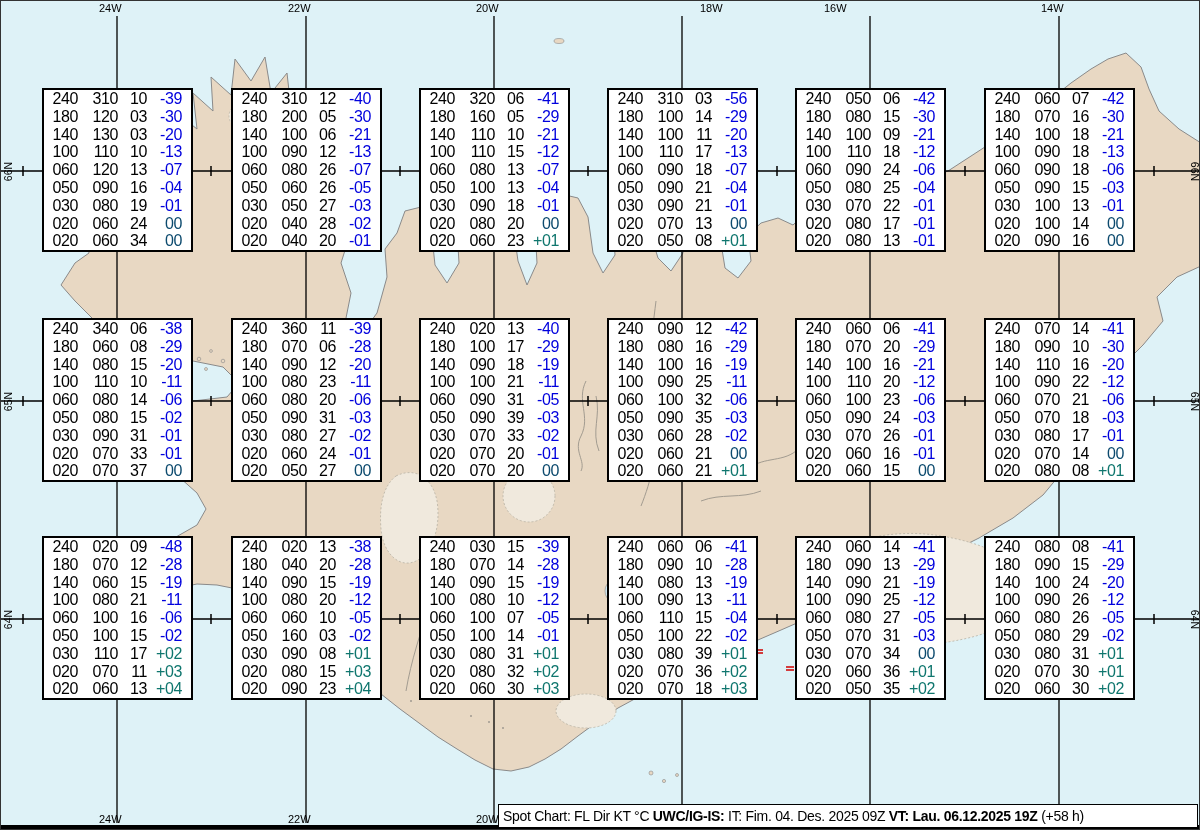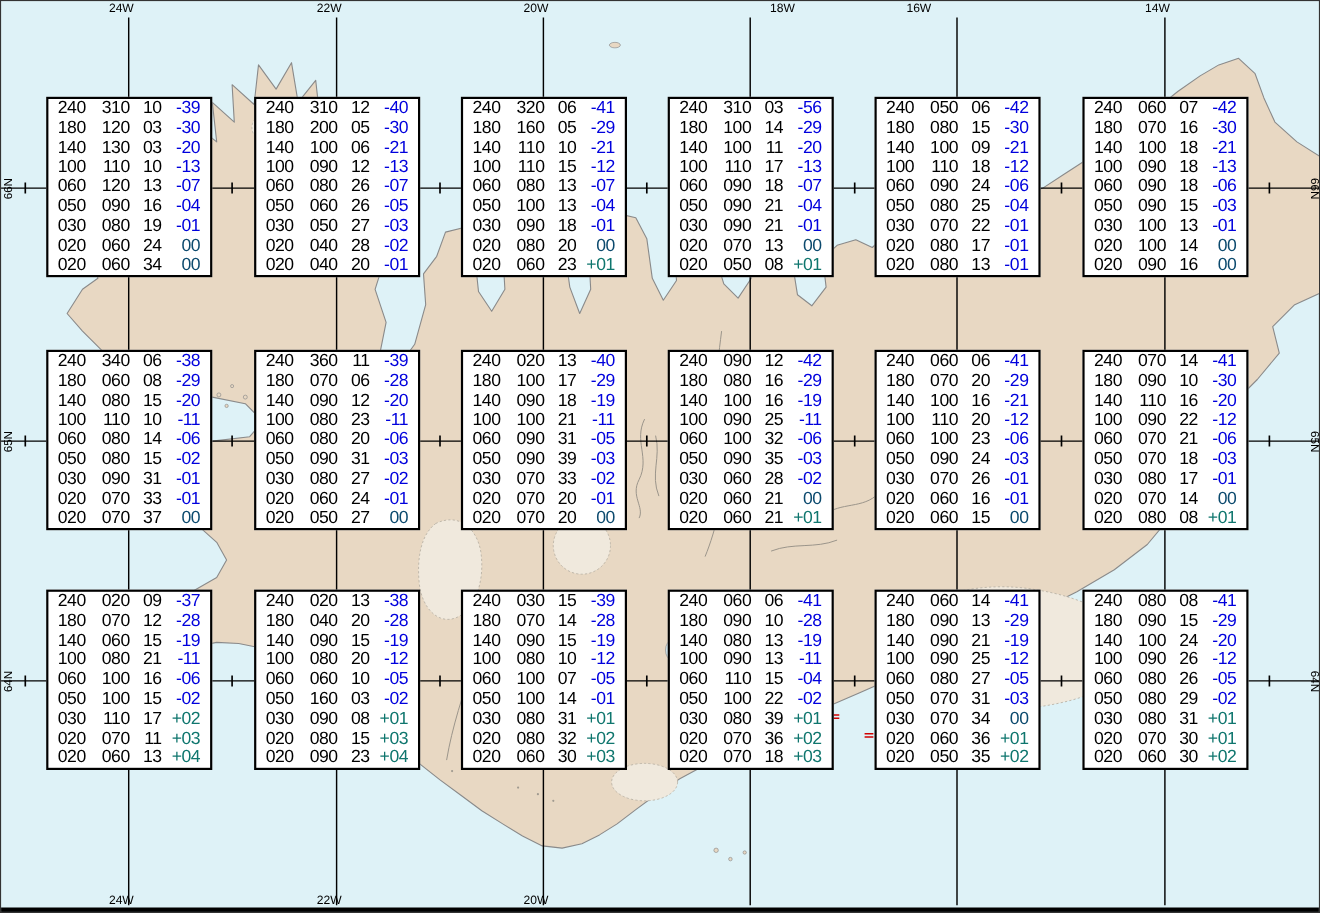--- a/index.html
+++ b/index.html
@@ -248,21 +248,21 @@
         <div class="srow"><span>180</span><span>090</span><span>10</span><span class="tneg">-30</span></div>
         <div class="srow"><span>140</span><span>110</span><span>16</span><span class="tneg">-20</span></div>
         <div class="srow"><span>100</span><span>090</span><span>22</span><span class="tneg">-12</span></div>
         <div class="srow"><span>060</span><span>070</span><span>21</span><span class="tneg">-06</span></div>
         <div class="srow"><span>050</span><span>070</span><span>18</span><span class="tneg">-03</span></div>
         <div class="srow"><span>030</span><span>080</span><span>17</span><span class="tneg">-01</span></div>
         <div class="srow"><span>020</span><span>070</span><span>14</span><span class="tzero">00</span></div>
         <div class="srow"><span>020</span><span>080</span><span>08</span><span class="tpos">+01</span></div>
       </div>
       <div class="spotbox" style="left: 41px; top: 535px;">
-        <div class="srow"><span>240</span><span>020</span><span>09</span><span class="tneg">-37</span></div>
+        <div class="srow"><span>240</span><span>020</span><span>09</span><span class="tneg">-48</span></div>
         <div class="srow"><span>180</span><span>070</span><span>12</span><span class="tneg">-28</span></div>
         <div class="srow"><span>140</span><span>060</span><span>15</span><span class="tneg">-19</span></div>
         <div class="srow"><span>100</span><span>080</span><span>21</span><span class="tneg">-11</span></div>
         <div class="srow"><span>060</span><span>100</span><span>16</span><span class="tneg">-06</span></div>
         <div class="srow"><span>050</span><span>100</span><span>15</span><span class="tneg">-02</span></div>
         <div class="srow"><span>030</span><span>110</span><span>17</span><span class="tpos">+02</span></div>
         <div class="srow"><span>020</span><span>070</span><span>11</span><span class="tpos">+03</span></div>
         <div class="srow"><span>020</span><span>060</span><span>13</span><span class="tpos">+04</span></div>
       </div>
       <div class="spotbox" style="left: 230px; top: 535px;">
@@ -333,15 +333,16 @@
   <span class="botlabel" style="left:305px">22W</span>
   <span class="botlabel" style="left:493px">20W</span>
 
   <span class="sidelabel side-left" style="top:164px">66N</span>
   <span class="sidelabel side-left" style="top:394px">65N</span>
   <span class="sidelabel side-left" style="top:612px">64N</span>
   <span class="sidelabel side-right" style="top:164px">66N</span>
   <span class="sidelabel side-right" style="top:394px">65N</span>
   <span class="sidelabel side-right" style="top:612px">64N</span>
 
+  <div id="legendbar"><span>Spot Chart: FL Dir KT °C </span><b>UWC/IG-IS:</b><span> IT: Fim. 04. Des. 2025 09Z </span><b>VT: Lau. 06.12.2025 19Z</b><span> (+58 h)</span></div>
 
   <div id="bottombar"></div>
 </div>
 
 </body></html>

